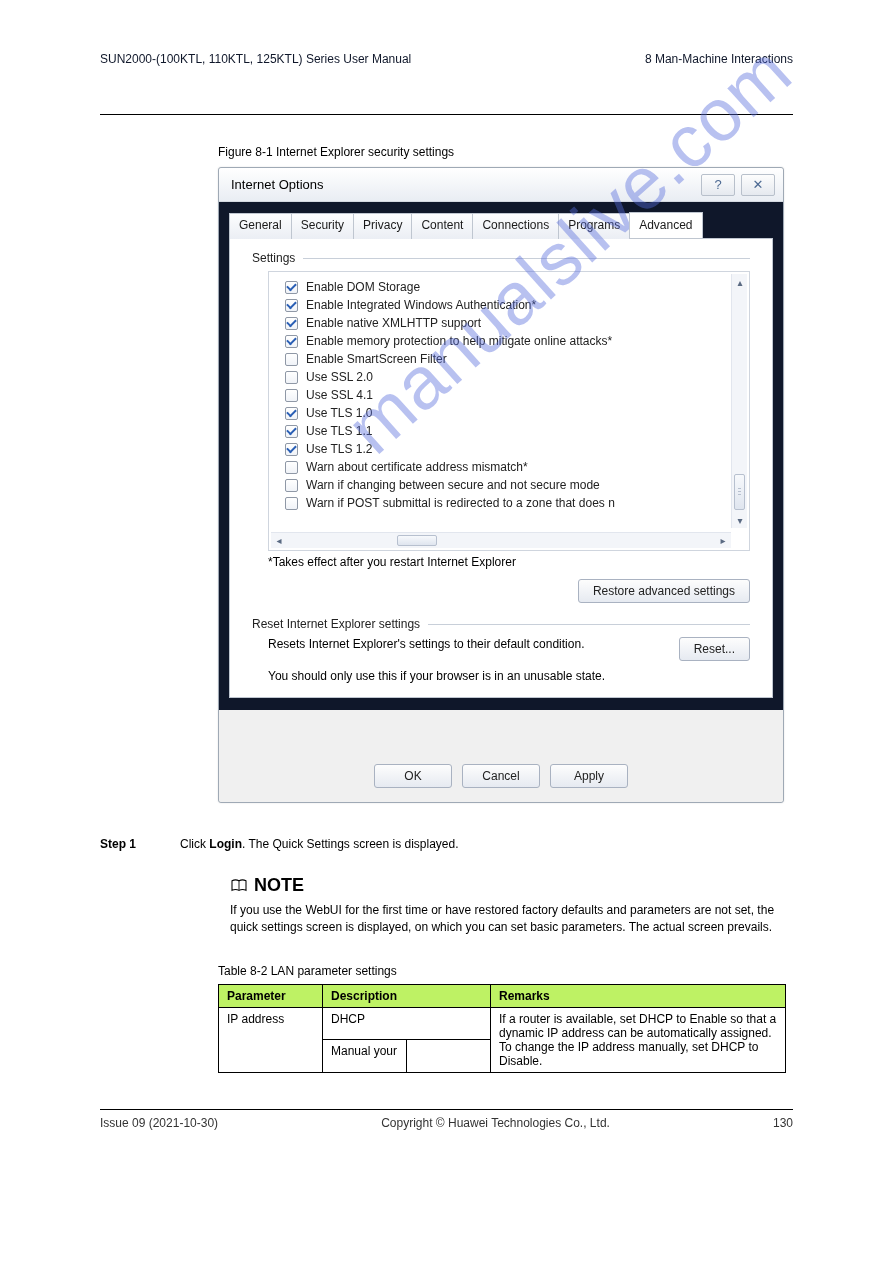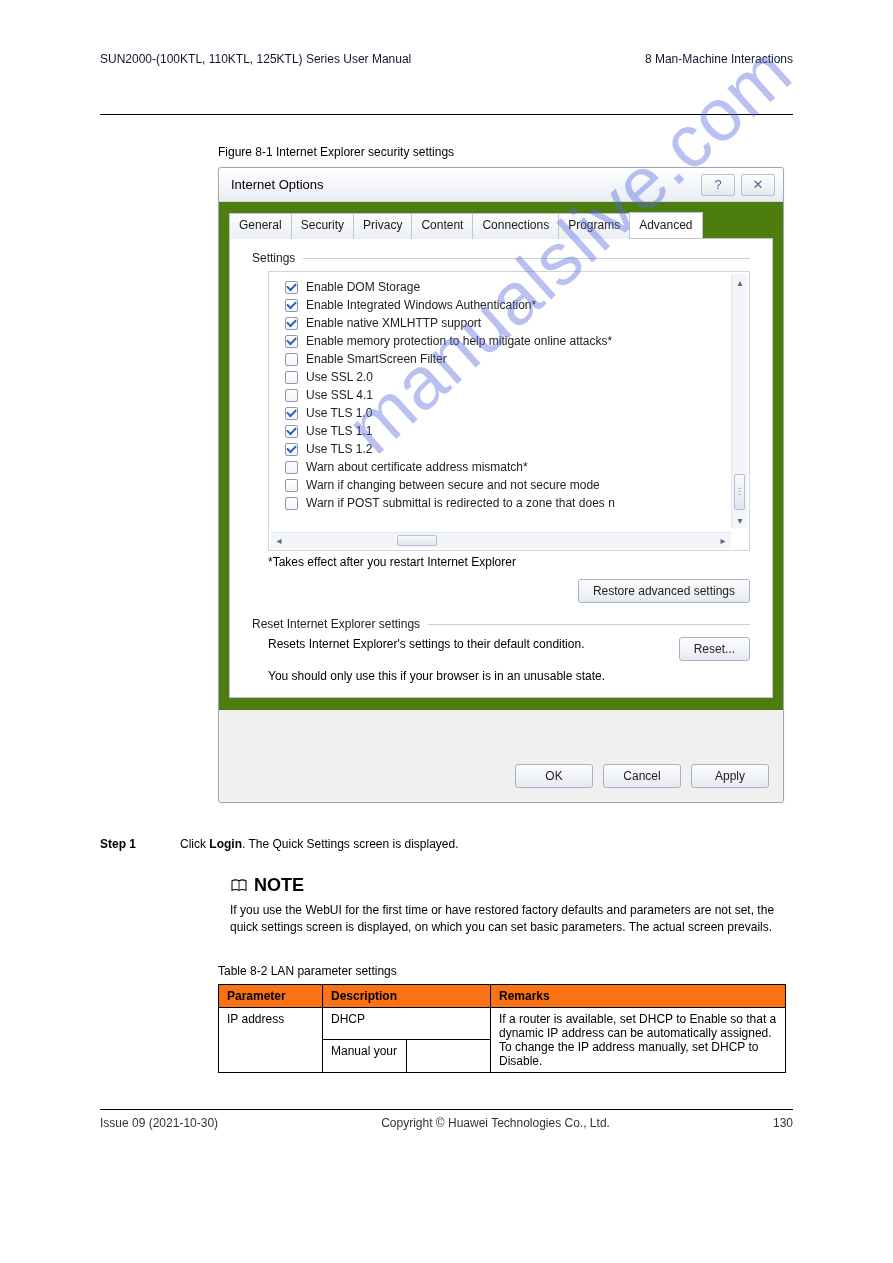--- a/index.html
+++ b/index.html
@@ -41,21 +41,21 @@
   .titlebar .title { font-size: 13px; flex: 1; }
   .title-btn {
     width: 34px; height: 22px;
     border: 1px solid #b8c0cb;
     border-radius: 2px;
     background: linear-gradient(#fdfdfd,#e5e9ef);
     display: flex; align-items: center; justify-content: center;
     color: #4d6a93; font-size: 13px;
     margin-left: 6px;
   }
-  .dialog-body { padding: 6px 10px 12px 10px; background: #4d7c0f; }
+  .dialog-body { padding: 6px 10px 12px 10px; background: #0f172a; }
 
   .tabstrip { display: flex; margin-top: 4px; }
   .tab {
     padding: 4px 9px 5px 9px;
     font-size: 12px;
     border: 1px solid #bfc6d0;
     border-bottom: none;
     background: linear-gradient(#fcfdfe,#ebeef4);
     margin-right: -1px;
     position: relative; top: 1px;
@@ -135,21 +135,21 @@
     font-size: 12px; color: #222;
     display: inline-flex; align-items: center; justify-content: center;
   }
   .restore-row { display: flex; justify-content: flex-end; margin: 0 12px 14px 12px; }
   .groupline2 { display: flex; align-items: center; margin: 0 12px 6px 12px; }
   .groupline2 .lbl { font-size: 12px; color: #222; margin-right: 8px; }
   .reset-row { display: flex; align-items: flex-start; margin: 0 12px 6px 28px; }
   .reset-row .txt { flex: 1; font-size: 12px; margin-right: 12px; }
   .advice { font-size: 12px; margin: 8px 12px 0 28px; }
   .dialog-buttons {
-    display: flex; justify-content: flex-end; gap: 10px;
+    display: flex; justify-content: center; gap: 10px;
     padding: 54px 14px 14px 14px;
     background: #f0f0f0;
     border-bottom-left-radius: 3px; border-bottom-right-radius: 3px;
   }
   .dialog-buttons .btn { width: 78px; }
 
   
   .watermark {
     position: absolute;
     left: 230px; top: 240px; width: 560px;
@@ -170,21 +170,21 @@
   .login-label { font-weight: bold; }
   .note-head { display: flex; align-items: center; margin: 24px 0 6px 130px; }
   .book-icon { width: 18px; height: 14px; margin-right: 6px; }
   .book-icon svg { display:block; }
   .note-word { font-weight: bold; font-size: 18px; }
   .note-body { font-size: 12px; margin: 0 0 0 130px; line-height: 1.4; }
 
   .tbl-caption { font-size: 12px; margin: 28px 0 6px 118px; }
   table.lan { border-collapse: collapse; width: 568px; margin-left: 118px; font-size: 12px; }
   table.lan th, table.lan td { border: 1px solid #000; padding: 4px 8px; text-align: left; vertical-align: top; }
-  table.lan th { background: #f97316; font-weight: bold; }
+  table.lan th { background: #bef264; font-weight: bold; }
   .merged { vertical-align: top; }
 
   .footer-rule { border: none; border-top: 1px solid #000; margin: 36px 0 6px 0; }
   .footer-line { display:flex; justify-content: space-between; font-size: 12px; color: #333; }
   .footer-line .mid { flex:1; text-align:center; }
 
   .hidden-header .hleft, .hidden-header .hright { color:#0f172a; }
 </style>
 </head>
 <body>

